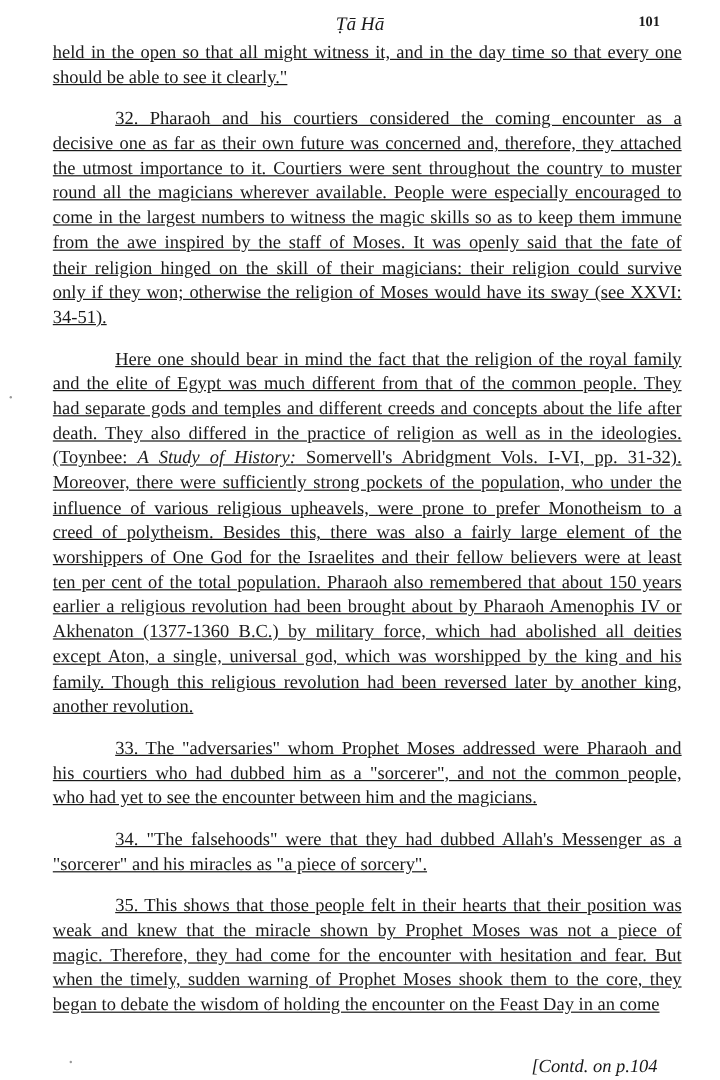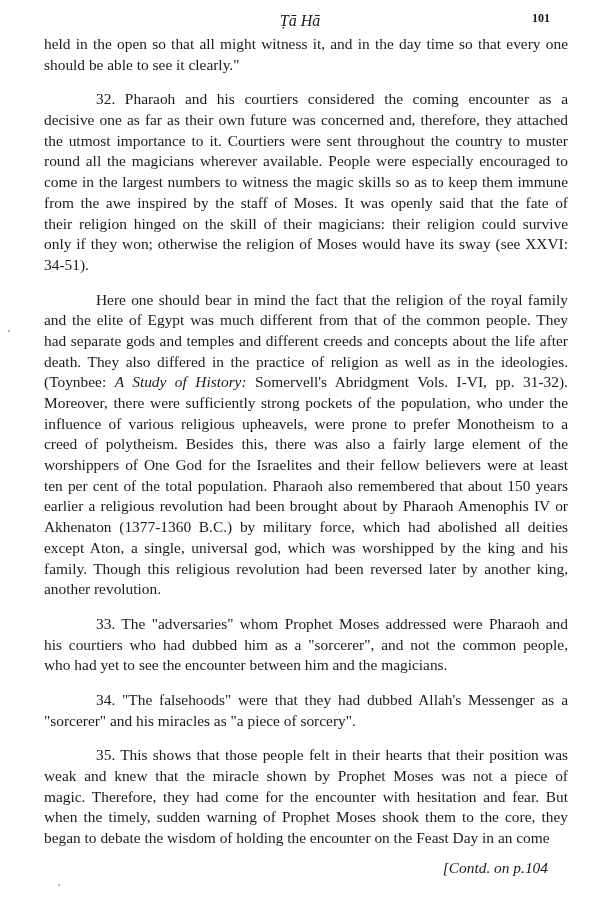--- a/index.html
+++ b/index.html
@@ -12,30 +12,30 @@
     }
     .page { position: absolute; left: 0; top: 0; width: 580px; height: 900px; }
     .running-title {
       position: absolute; top: 12px; left: 0; width: 600px; text-align: center;
       font-style: italic; font-size: 16px;
     }
     .page-number {
       position: absolute; top: 11px; right: 30px;
       font-weight: bold; font-size: 12px;
     }
-    .body { position: absolute; left: 44px; width: 524px; }
+    .body { position: absolute; left: 44px; width: 524px; text-decoration: underline; }
     .line {
       height: 20.7px; line-height: 20.7px; font-size: 15.4px;
       white-space: nowrap; text-align: justify; text-align-last: justify;
     }
     .line.last { text-align-last: left; }
     .line.indent { padding-left: 52px; }
     .gap { height: 16px; }
     .contd {
-      position: absolute; top: 859px; right: 32px;
+      position: absolute; top: 880px; right: 32px;
       font-style: italic; font-size: 15.4px;
     }
     .speck { position: absolute; width: 2px; height: 2px; background: #999; border-radius: 1px; }
   </style>
 </head>
 <body>
 
 <div class="page">
   <div class="running-title">Ṭā Hā</div>
   <div class="page-number">101</div>

